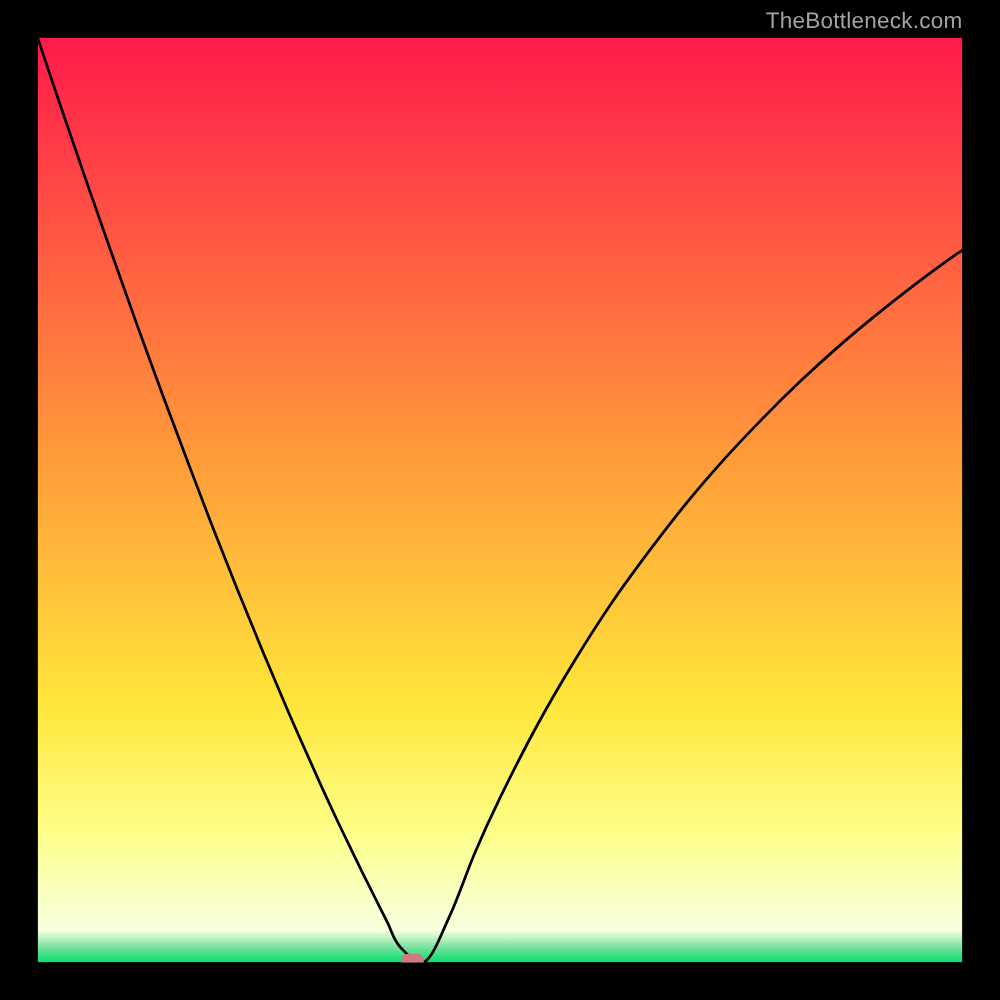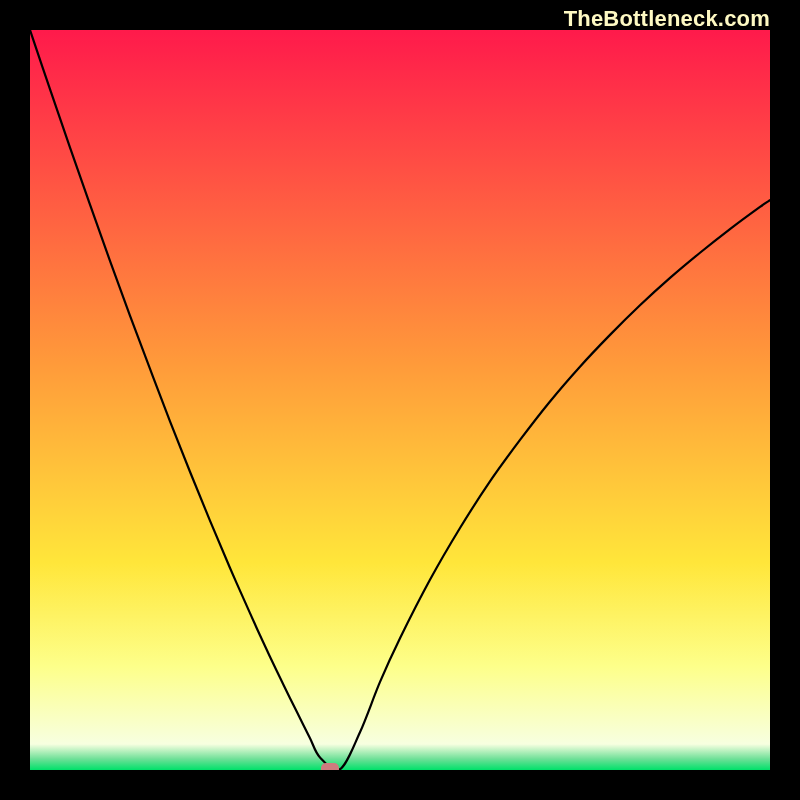--- a/index.html
+++ b/index.html
@@ -38,23 +38,23 @@
     position: absolute;
     left: 0;
     top: 0;
     width: 100%;
     height: 100%;
   }
   .watermark {
     position: absolute;
     top: 6px;
     right: 30px;
-    color: #fef9c3;
-    font-size: 22px;
-    font-weight: 700;
+    color: #a3a3a3;
+    font-size: 18px;
+    font-weight: 400;
     letter-spacing: 0.2px;
   }
   .marker {
     position: absolute;
     width: 18px;
     height: 11px;
     background: #cf7a7e;
     border-radius: 5px;
   }
 </style>

